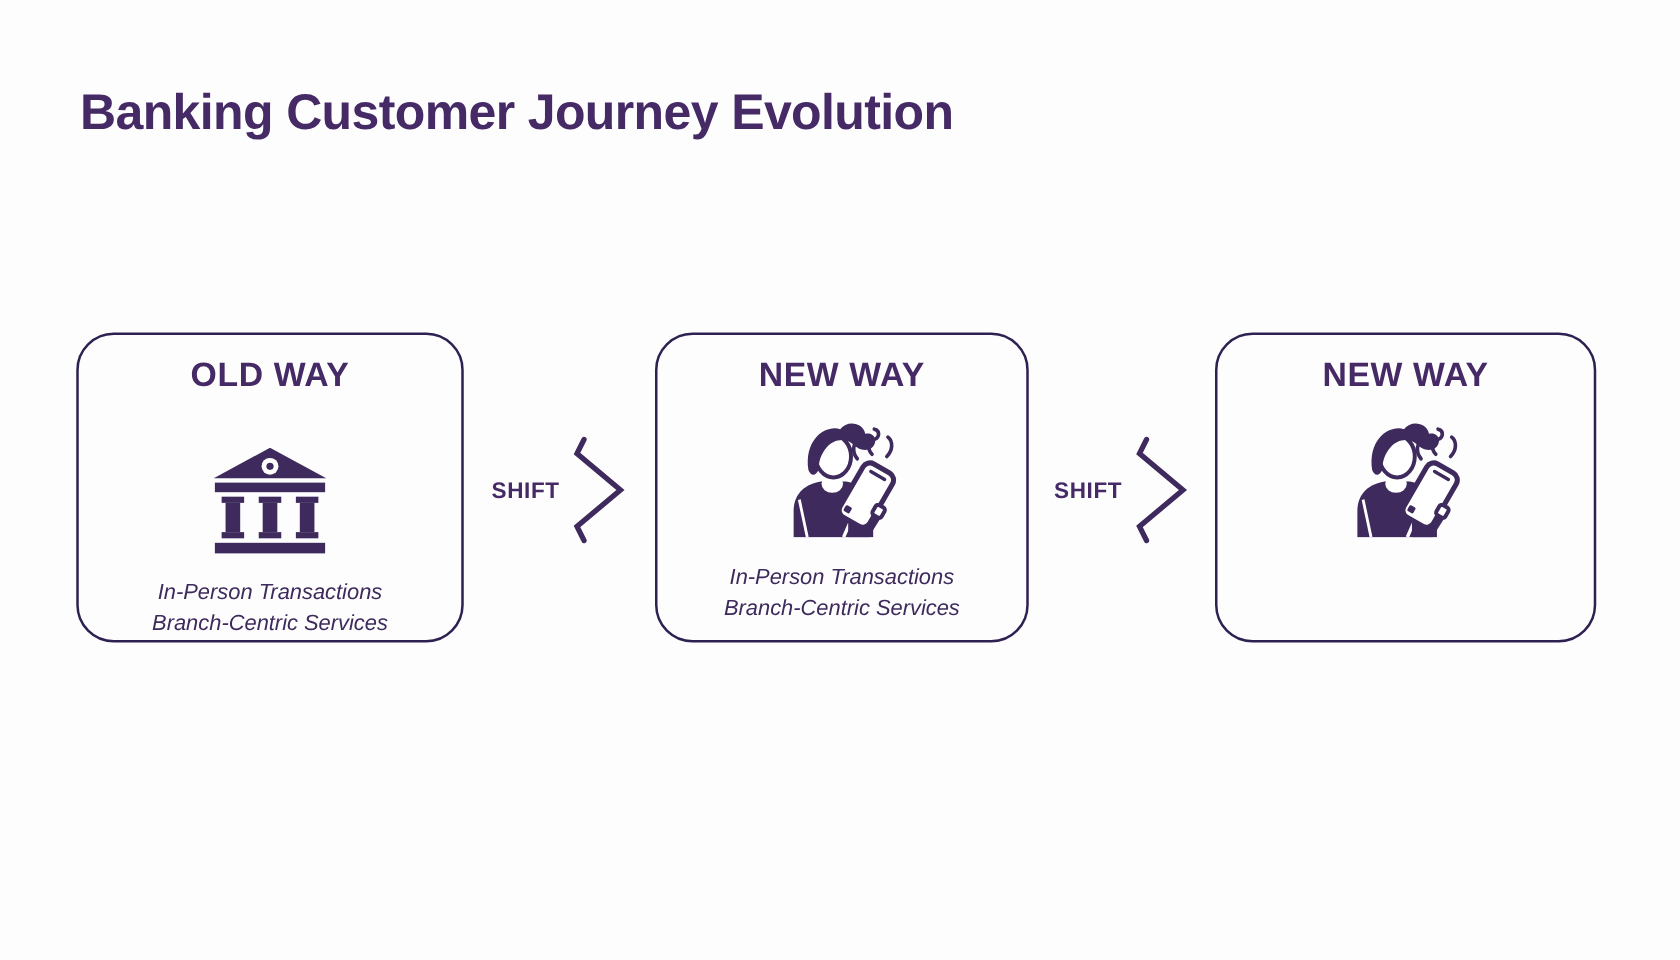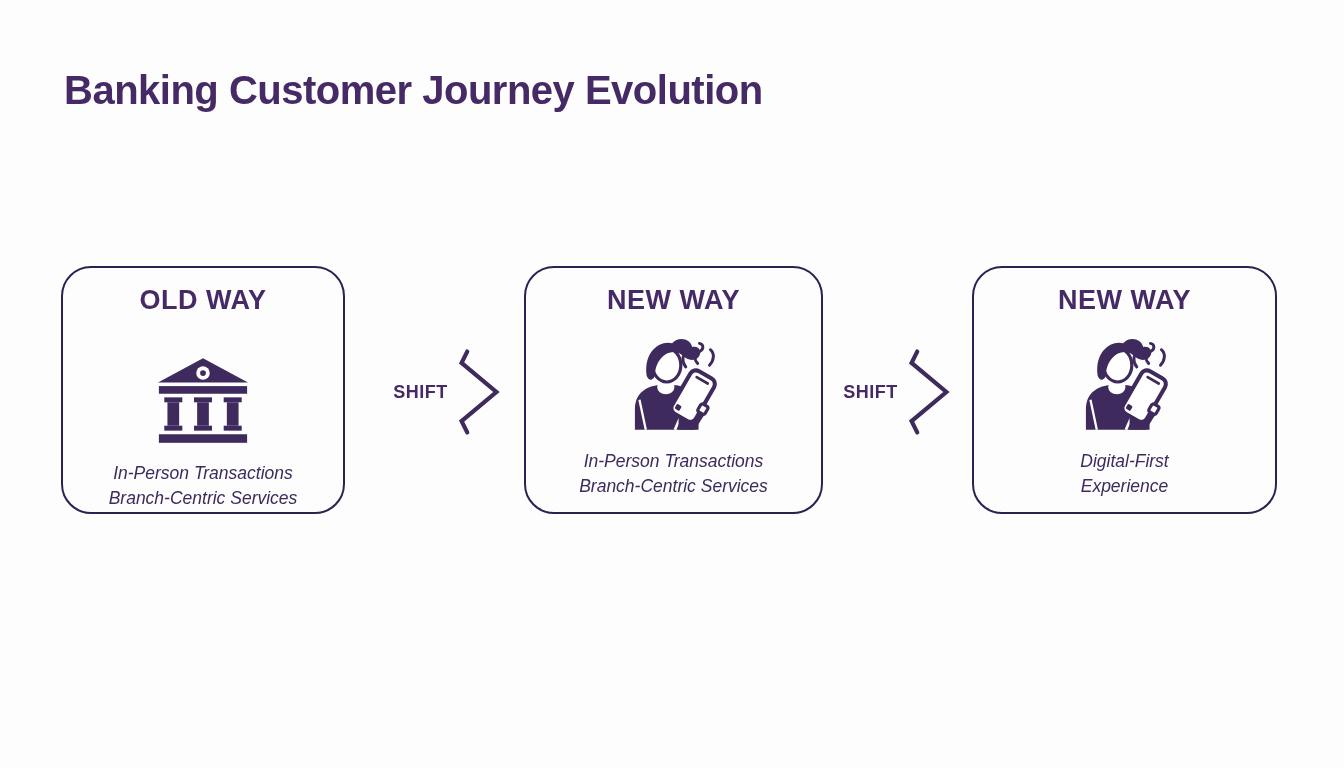--- a/index.html
+++ b/index.html
@@ -23,21 +23,21 @@
     color: var(--color-title);
   }
 
   .card {
     position: absolute; top: 266px; height: 248px;
     border: 2.5px solid var(--color-border);
     border-radius: 30px;
     display: flex; flex-direction: column; align-items: center;
     background: transparent;
   }
-  .card-1 { left: 61px;  width: 284px; gap: 18px; }
+  .card-1 { left: 61px;  width: 310px; gap: 18px; }
   .card-2 { left: 524px; width: 299px; }
   .card-3 { left: 972px; width: 305px; }
 
   .card-title {
     margin-top: 17px;
     font-size: 27px; font-weight: 700; letter-spacing: 0.5px;
     line-height: 31px;
     color: var(--color-title);
   }
   .card-icon { display: flex; align-items: flex-start; justify-content: center; }
@@ -163,19 +163,15 @@
           <rect x="-15" y="-27" width="30" height="54" rx="7" fill="#ffffff" stroke="var(--color-primary)" stroke-width="4.5"></rect>
           <line x1="-7" y1="-20" x2="7" y2="-20" stroke="var(--color-primary)" stroke-width="3" stroke-linecap="round"></line>
           <rect x="-11" y="16" width="6" height="6" rx="1.5" fill="var(--color-primary)"></rect>
           <rect x="12" y="2" width="9" height="10" rx="2.5" fill="#ffffff" stroke="var(--color-primary)" stroke-width="3.5"></rect>
         </g>
         <path d="M68 36 C63 30 64 22 70 19" stroke="var(--color-primary)" stroke-width="3.2" stroke-linecap="round" fill="none"></path>
         <path d="M81 32 C76 27 78 20 83 19 C88 17 88 11 83 10" stroke="var(--color-primary)" stroke-width="3.2" stroke-linecap="round" fill="none"></path>
         <path d="M94 34 C99 29 100 21 95 17" stroke="var(--color-primary)" stroke-width="3.2" stroke-linecap="round" fill="none"></path>
       </svg>
     </div>
-    <div class="card-text">
-      <div>Digital-First</div>
-      <div>Experience</div>
-    </div>
   </section>
 
 </div>
 
 </body></html>

